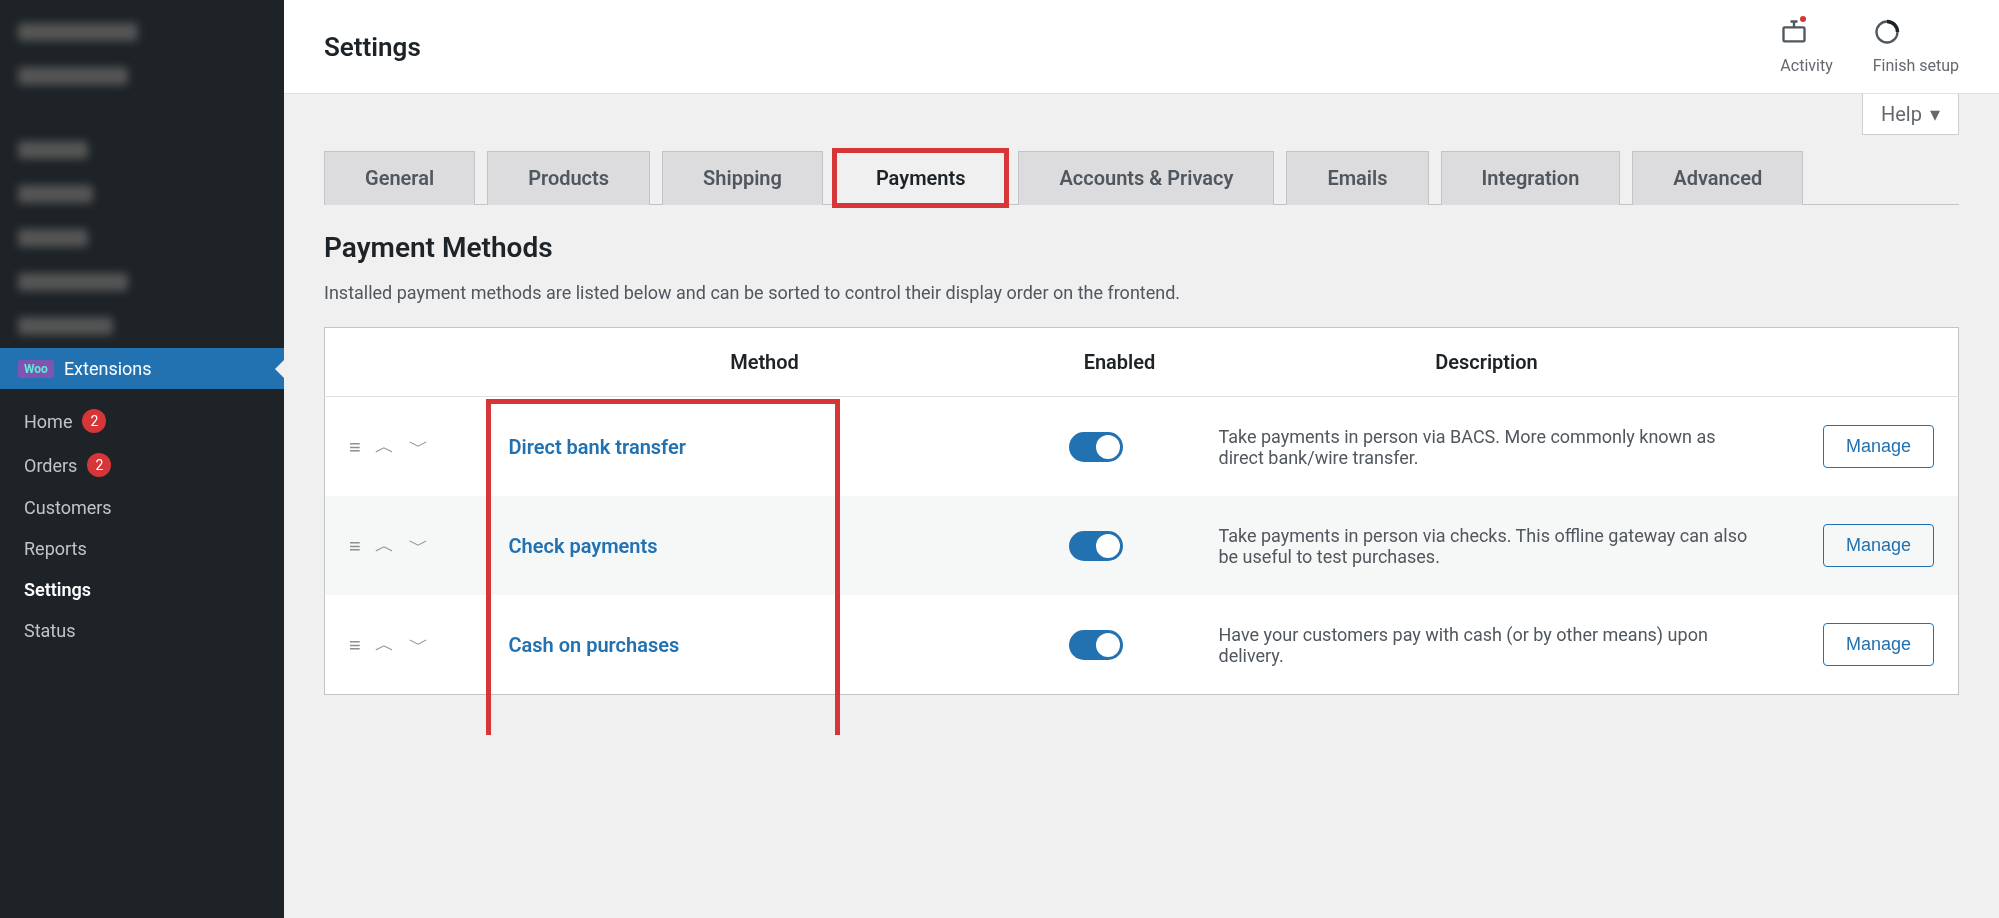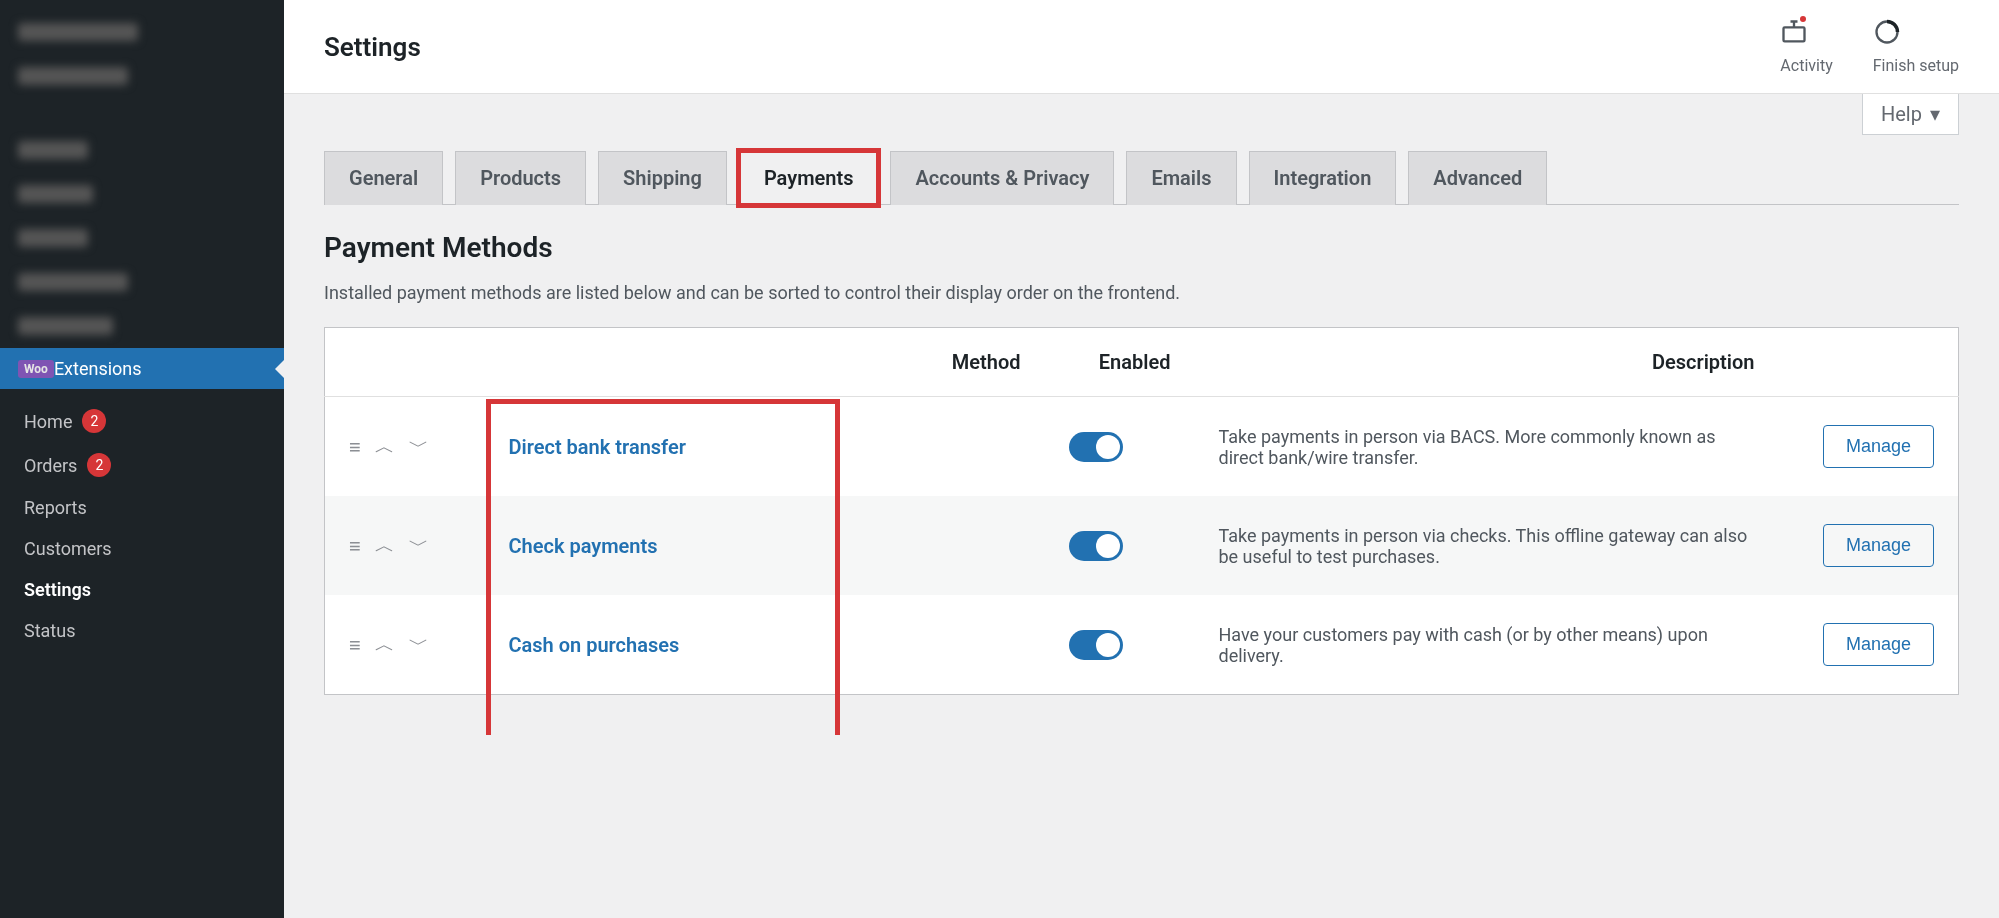--- a/index.html
+++ b/index.html
@@ -55,26 +55,26 @@
     content: "";
     position: absolute;
     right: -1px;
     top: 50%;
     transform: translateY(-50%);
     border: 10px solid transparent;
     border-right-color: #f0f0f1;
   }
   .sidebar-item .woo-badge {
     background: #7f54b3;
-    color: #e5e5e5;
+    color: #5eead4;
     font-size: 12px;
     font-weight: 700;
     padding: 2px 6px;
     border-radius: 3px;
-    margin-right: 0;
+    margin-right: 10px;
   }
   .sidebar-sub {
     padding: 10px 0 0 24px;
   }
   .sidebar-sub-item {
     display: flex;
     align-items: center;
     padding: 10px 18px 10px 0;
     color: #c3c4c7;
     cursor: pointer;
@@ -152,21 +152,21 @@
   .tabs {
     display: flex;
     gap: 12px;
     margin-top: 56px;
     border-bottom: 1px solid #c3c4c7;
   }
   .tab {
     background: #dcdcde;
     border: 1px solid #c3c4c7;
     border-bottom: none;
-    padding: 14px 24px;
+    padding: 14px 40px;
     font-size: 20px;
     font-weight: 600;
     color: #50575e;
     cursor: pointer;
     position: relative;
     top: 1px;
   }
   .tab.active {
     background: #f0f0f1;
     color: #1d2327;
@@ -187,21 +187,21 @@
     color: #50575e;
     margin-bottom: 24px;
   }
   .methods-table {
     width: 100%;
     background: #fff;
     border: 1px solid #c3c4c7;
     border-collapse: collapse;
   }
   .methods-table th {
-    text-align: right;
+    text-align: center;
     padding: 22px 24px;
     font-size: 20px;
     font-weight: 600;
     color: #1d2327;
     border-bottom: 1px solid #e0e0e0;
   }
   .methods-table td {
     padding: 28px 24px;
     vertical-align: middle;
     font-size: 18px;
@@ -303,24 +303,24 @@
     <div class="sidebar-sub">
       <div class="sidebar-sub-item">
         <span>Home</span>
         <span class="count-badge">2</span>
       </div>
       <div class="sidebar-sub-item">
         <span>Orders</span>
         <span class="count-badge">2</span>
       </div>
       <div class="sidebar-sub-item">
+        <span>Customers</span>
+      </div>
+      <div class="sidebar-sub-item">
         <span>Reports</span>
-      </div>
-      <div class="sidebar-sub-item">
-        <span>Customers</span>
       </div>
       <div class="sidebar-sub-item current">
         <span>Settings</span>
       </div>
       <div class="sidebar-sub-item">
         <span>Status</span>
       </div>
     </div>
   </div>
 

